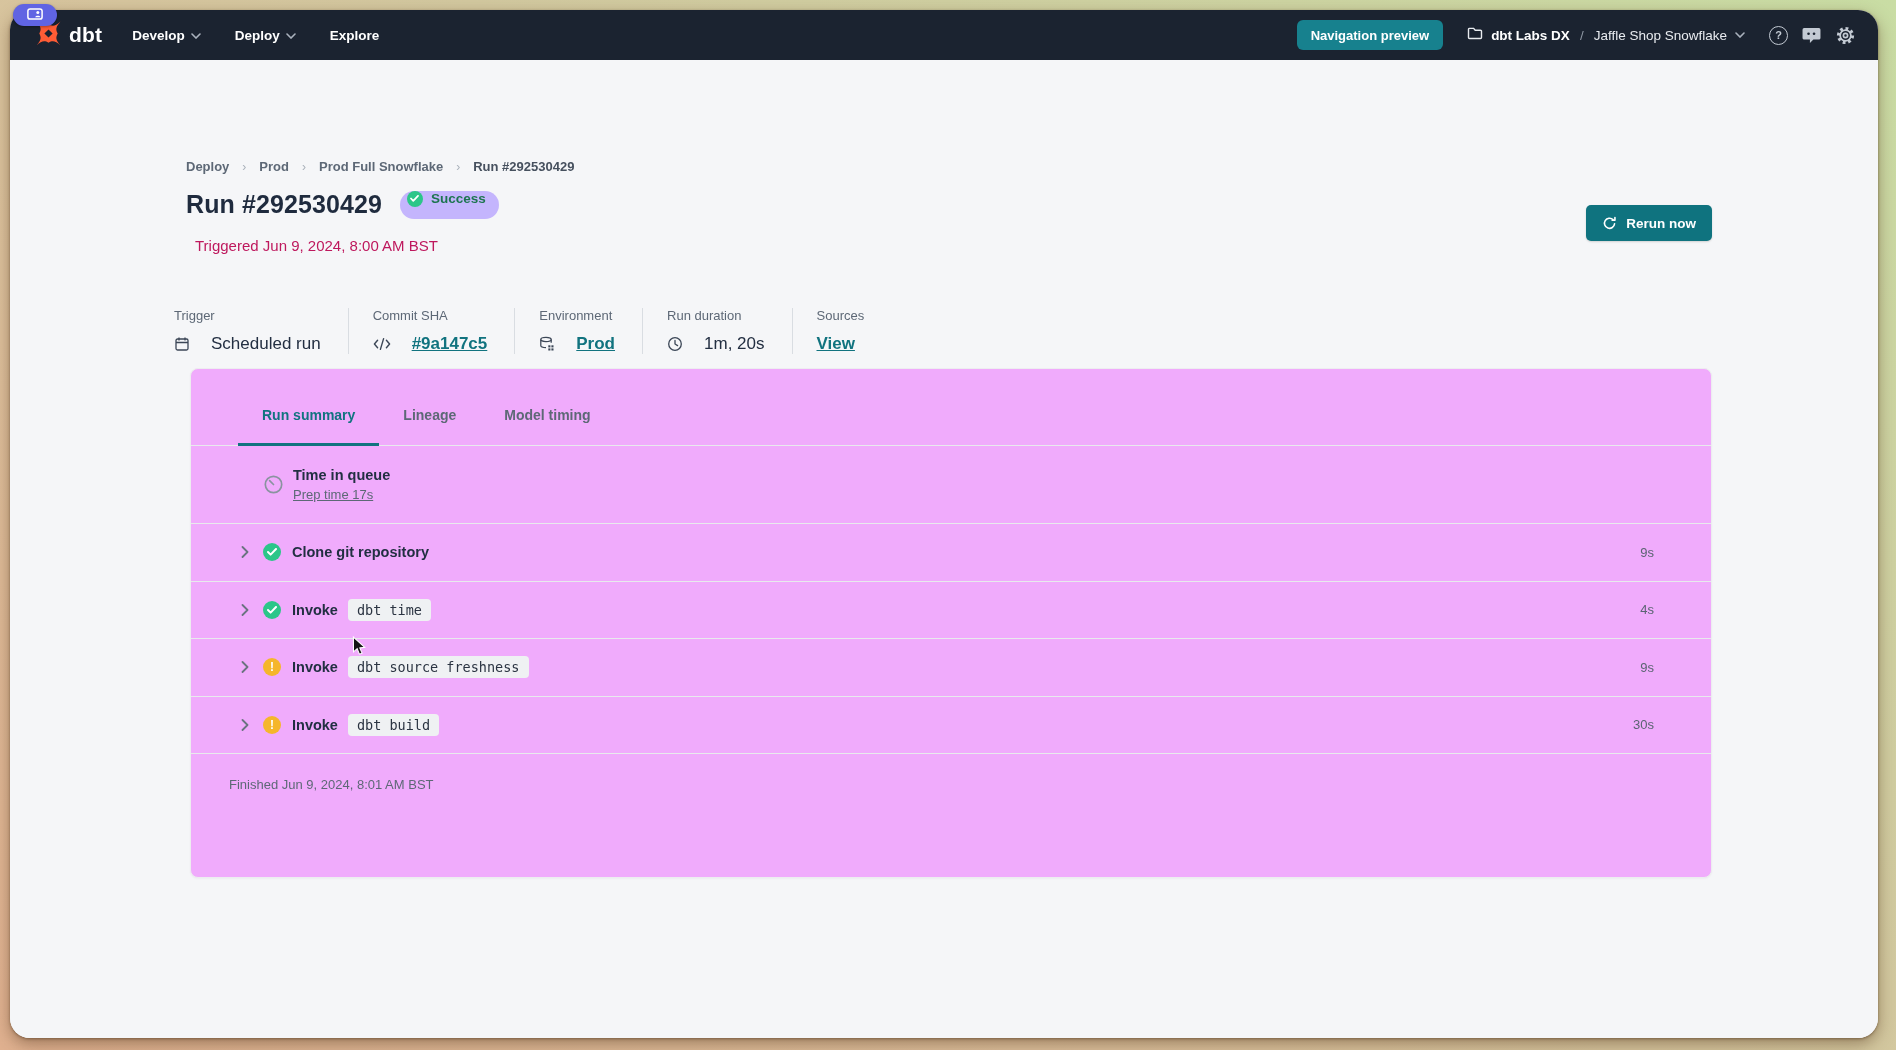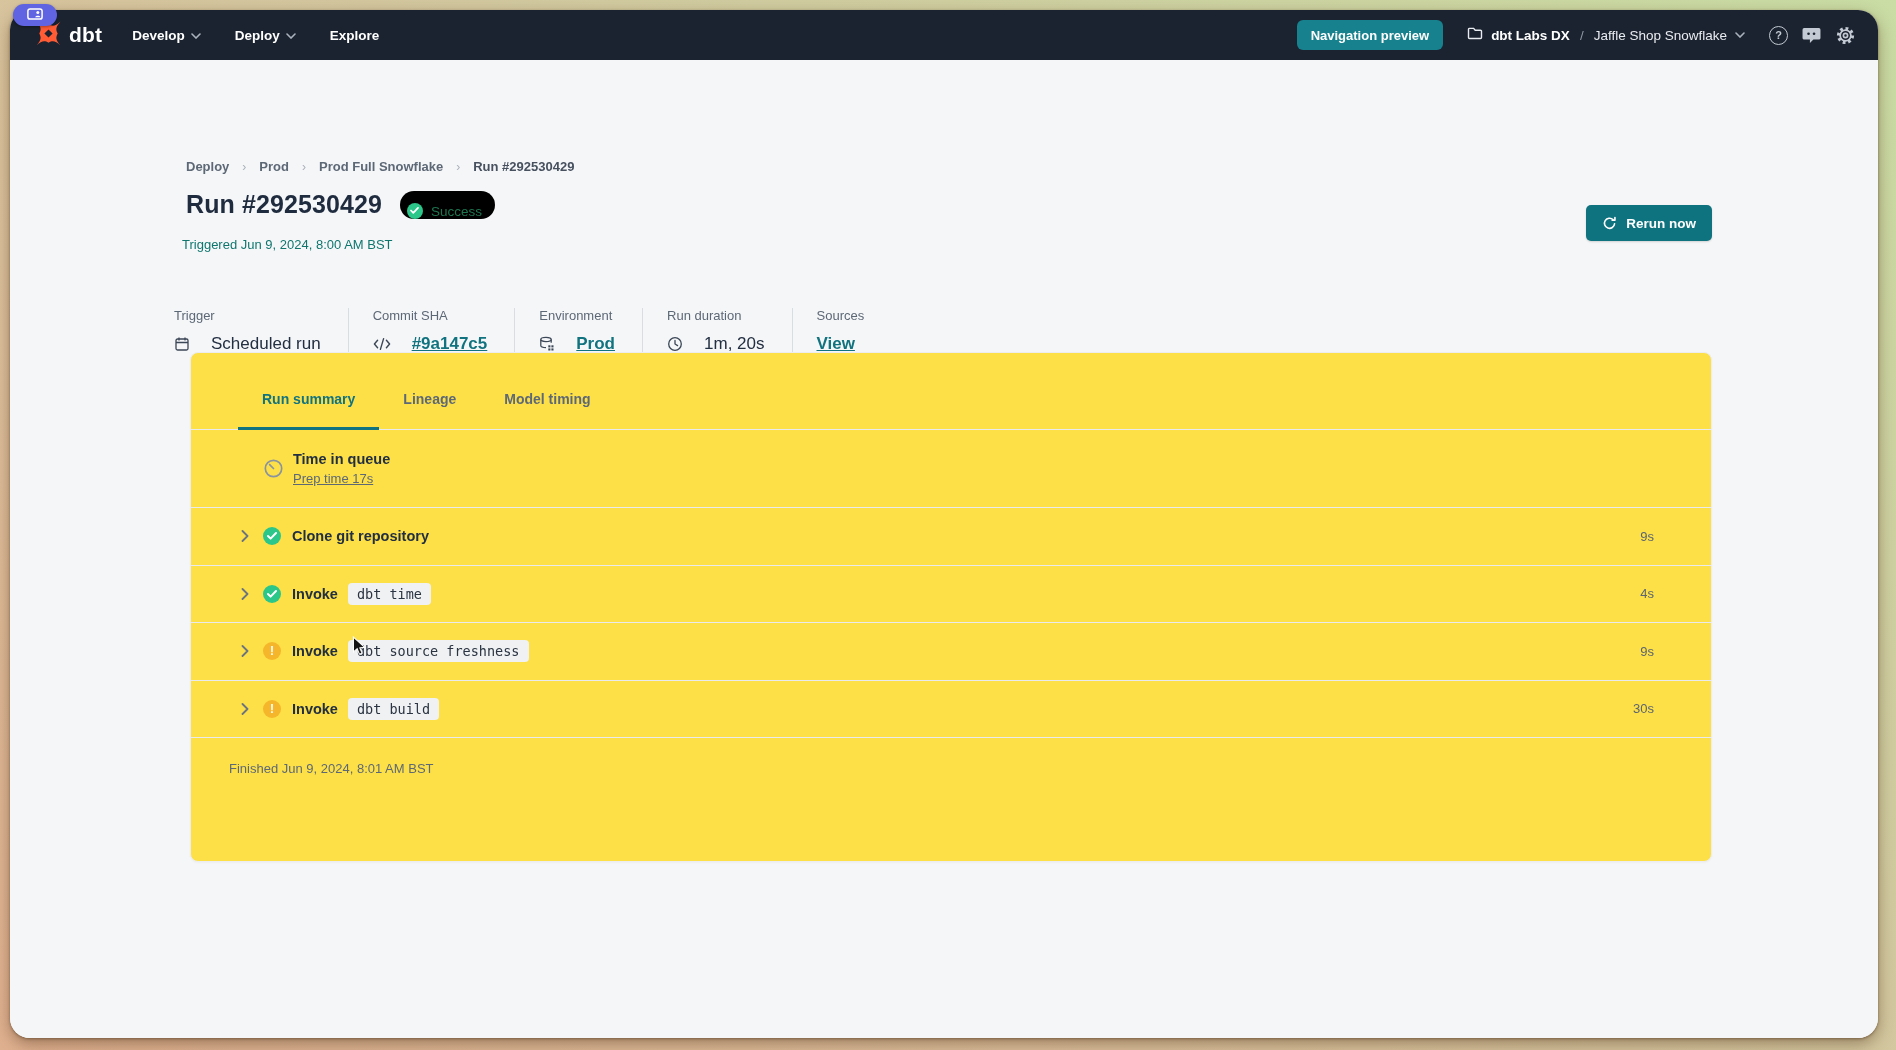--- a/index.html
+++ b/index.html
@@ -48,39 +48,39 @@
   .nav-icon{display:flex;align-items:center;cursor:pointer;}
   
   .page{position:absolute;left:0;right:0;top:50px;bottom:0;background:#f5f6f8;}
   .breadcrumb{position:absolute;left:176px;top:99px;display:flex;align-items:center;gap:13px;font-size:13px;color:#5d6876;font-weight:600;}
   .breadcrumb .crumb{cursor:pointer;}
   .breadcrumb .crumb-sep{color:#a9b1ba;font-size:12px;font-weight:400;}
   .breadcrumb .crumb:last-child{color:#46505e;cursor:default;}
   .title-row{position:absolute;left:176px;top:130px;display:flex;align-items:center;gap:18px;}
   .page-title{margin:0;font-size:25px;font-weight:700;color:#1f2b3e;letter-spacing:.1px;}
   .status-badge{
-    display:flex;align-items:flex-end;gap:8px;height:28px;padding:0 13px 0 7px;border-radius:15px;
-    background:#000000;color:#1d7550;font-size:13.5px;font-weight:400;
+    display:flex;align-items:flex-start;gap:8px;height:28px;padding:0 13px 0 7px;border-radius:15px;
+    background:#c4b5fd;color:#1d7550;font-size:13.5px;font-weight:700;
   }
   .rerun-btn{
     position:absolute;right:166px;top:145px;height:36px;padding:0 16px;border:none;border-radius:5px;
     background:#0f737f;color:#fff;font-family:inherit;font-size:13.5px;font-weight:700;
     display:flex;align-items:center;gap:9px;cursor:pointer;box-shadow:0 1px 2px rgba(0,0,0,.15);
   }
-  .triggered{position:absolute;left:172px;top:177px;font-size:13px;color:#0f766e;}
+  .triggered{position:absolute;left:185px;top:177px;font-size:15px;color:#be185d;}
   
   .meta-row{position:absolute;left:164px;top:229px;display:flex;margin-top:19px;}
   .meta-group{padding:0 27px 0 24px;border-left:1px solid #d9dde2;}
   .meta-group:first-child{border-left:none;padding-left:0;}
   .meta-label{font-size:13px;color:#5d6876;margin-bottom:11px;}
   .meta-value{display:flex;align-items:center;gap:21px;font-size:17px;color:#232f42;font-weight:500;}
   .meta-value .meta-link{color:#11737f;font-weight:600;text-decoration:underline;cursor:pointer;}
   
   .card{
-    position:absolute;left:180px;top:292px;width:1522px;height:510px;background:#fde047;
+    position:absolute;left:180px;top:308px;width:1522px;height:510px;background:#f0abfc;
     border-radius:8px;border:1px solid #ededf0;box-sizing:border-box;display:flex;flex-direction:column;
     box-shadow:0 1px 2px rgba(30,40,60,.04);
   }
   .tabs-bar{display:flex;align-items:stretch;height:77px;padding-left:47px;border-bottom:1px solid #e8eaed;box-sizing:border-box;flex:none;}
   .tab{
     display:flex;align-items:flex-end;padding:0 24px 20px;margin-bottom:-1px;
     font-size:14px;font-weight:600;color:#5d6876;border-bottom:3px solid transparent;cursor:pointer;
   }
   .tab.active{color:#11737f;font-weight:700;border-bottom-color:#11737f;}
   .queue-row{display:flex;align-items:center;height:78px;padding:0 57px 0 72px;border-bottom:1px solid #e8eaed;box-sizing:border-box;flex:none;}

